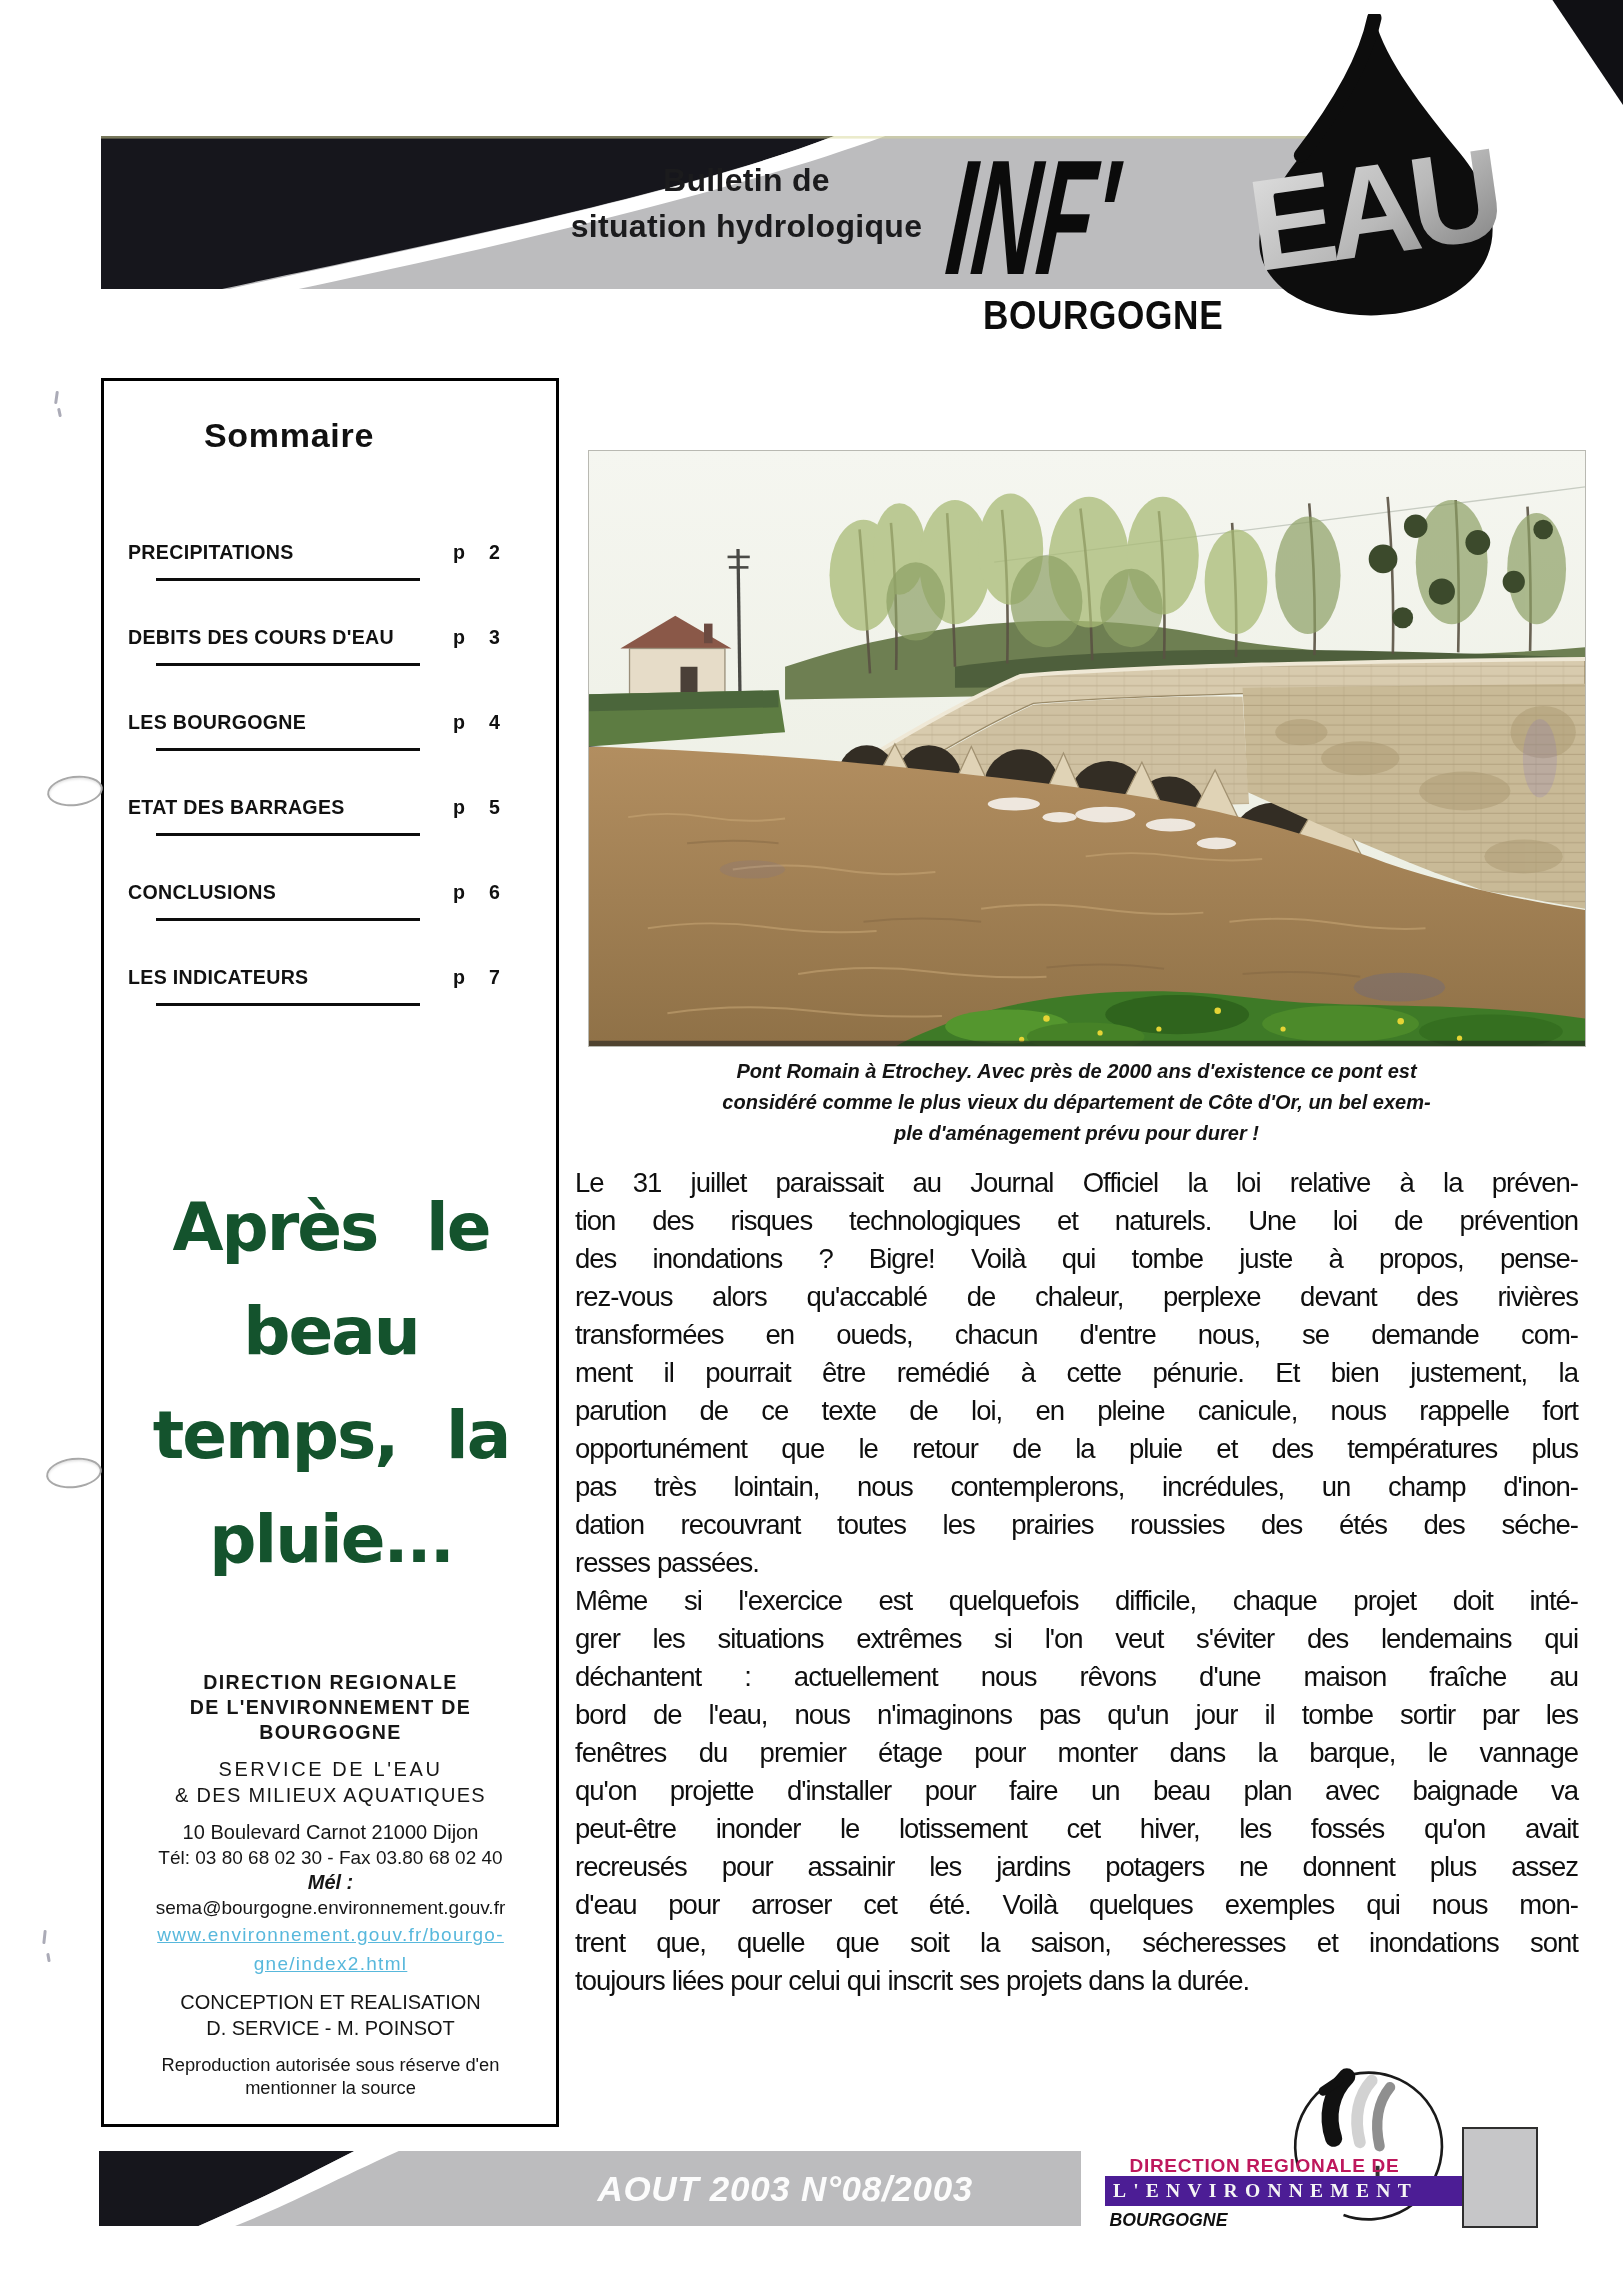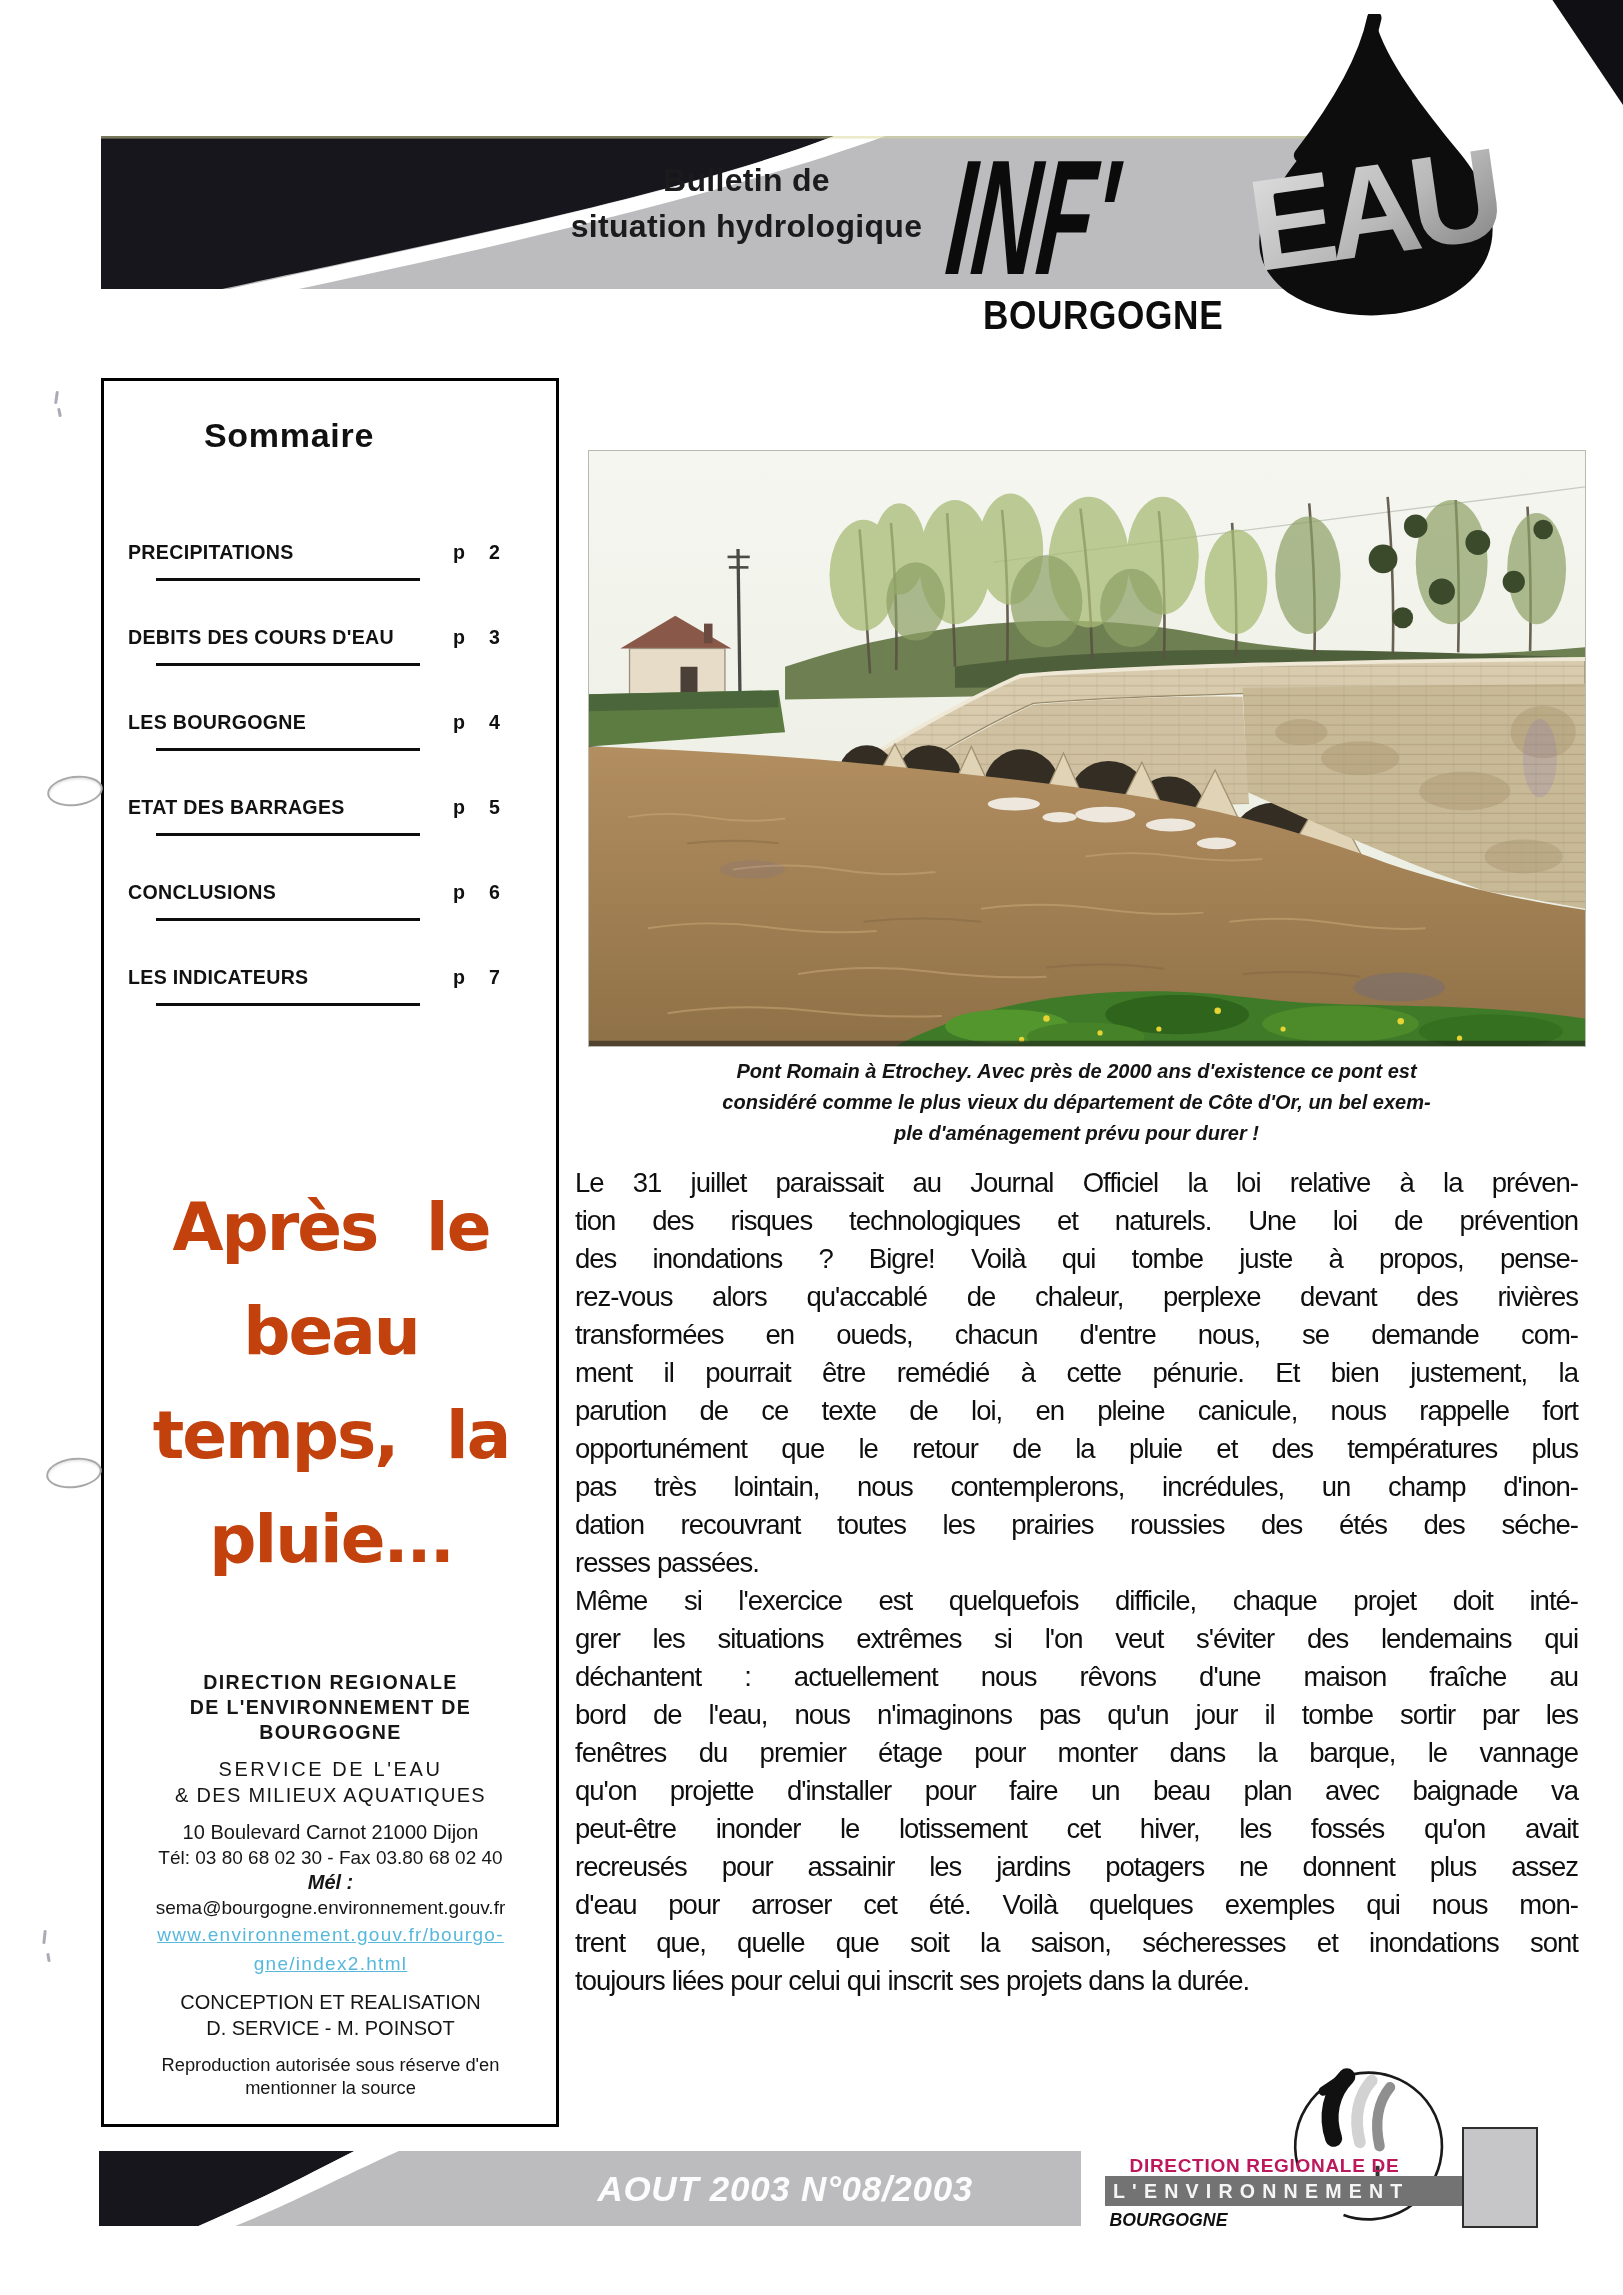--- a/index.html
+++ b/index.html
@@ -30,21 +30,21 @@
   .sommaire-title{left:101px;top:416px;width:376px;text-align:center;
     font-size:34px;font-weight:bold;letter-spacing:0.7px;}
   .toc{left:128px;top:541px;width:399px;}
   .toc-item{position:relative;height:85px;}
   .toc-label{position:absolute;left:0;top:0;font-size:19.6px;font-weight:bold;letter-spacing:0.3px;white-space:nowrap;}
   .toc-p{position:absolute;left:325px;top:0;font-size:19.6px;font-weight:bold;}
   .toc-num{position:absolute;left:361px;top:0;font-size:19.6px;font-weight:bold;}
   .toc-underline{position:absolute;left:27.5px;top:37px;width:264px;height:2.6px;background:#0d0d0d;}
 
   .headline{left:115px;top:1176px;width:432px;text-align:center;
-    font-family:"DejaVu Sans",sans-serif;font-weight:bold;color:#c2410c;
+    font-family:"DejaVu Sans",sans-serif;font-weight:bold;color:#14532d;
     font-size:66px;line-height:104px;letter-spacing:-2px;word-spacing:.42em;}
 
   .contact{left:110px;top:1670px;width:441px;text-align:center;color:#161616;}
   .c-org{font-size:19.6px;font-weight:bold;letter-spacing:1.3px;line-height:25px;}
   .c-svc{font-size:20px;letter-spacing:2.6px;line-height:26px;margin-top:10.5px;}
   .c-svc2{font-size:20px;letter-spacing:1.3px;line-height:26px;}
   .c-addr{font-size:20px;line-height:26px;margin-top:11.8px;}
   .c-phone{font-size:19px;line-height:25px;}
   .c-mel{font-size:20px;line-height:25px;font-weight:bold;font-style:italic;}
   .c-mail{font-size:19px;line-height:25px;}
@@ -68,22 +68,22 @@
 
   
   .footer-banner{left:99px;top:2151px;width:982px;height:75px;}
   .footer-banner svg{display:block;width:100%;height:100%;}
   .footer-issue{left:99px;top:2151px;width:936px;height:75px;display:flex;align-items:center;justify-content:flex-end;
     padding-right:62px;box-sizing:border-box;font-size:35px;font-weight:bold;font-style:italic;color:#fcfcfc;letter-spacing:0.7px;}
 
   .diren{left:1103px;top:2061px;width:367px;height:190px;}
   .diren svg{position:absolute;left:0;top:0;width:100%;height:100%;}
   .diren-l1{position:absolute;left:6.5px;top:94px;font-size:19px;font-weight:bold;letter-spacing:0.7px;color:#be185d;white-space:nowrap;padding-left:20px;}
-  .diren-bar{position:absolute;left:2px;top:115px;width:357px;height:30px;background:#737373;
-    display:flex;align-items:center;}
+  .diren-bar{position:absolute;left:2px;top:115px;width:357px;height:30px;background:#4c1d95;
+    display:flex;align-items:center;font-family:Liberation Serif, serif;}
   .diren-bar span{color:#f5f5f5;font-size:19.6px;font-weight:bold;letter-spacing:7.2px;padding-left:7.9px;white-space:nowrap;}
   .diren-l3{position:absolute;left:6.5px;top:149px;font-size:17.7px;font-weight:bold;font-style:italic;color:#101010;}
   .gray-chip{left:1462px;top:2127px;width:76px;height:101px;background:#c6c6c8;border:2px solid #2e2e2e;box-sizing:border-box;}
 
   
   .punch{width:52px;height:26px;border:2px solid #a8a8a8;border-radius:50%;background:#fff;
     box-shadow:inset 0 1.3px 2.6px rgba(0,0,0,.12);transform:rotate(-7deg);}
   .p1{left:47px;top:776px;} .p2{left:46px;top:1458px;}
   .pen{background:#7e7e90;opacity:.65;border-radius:1.3px;}
   .pen1{left:55px;top:391px;width:3.3px;height:13px;transform:rotate(8deg);}

